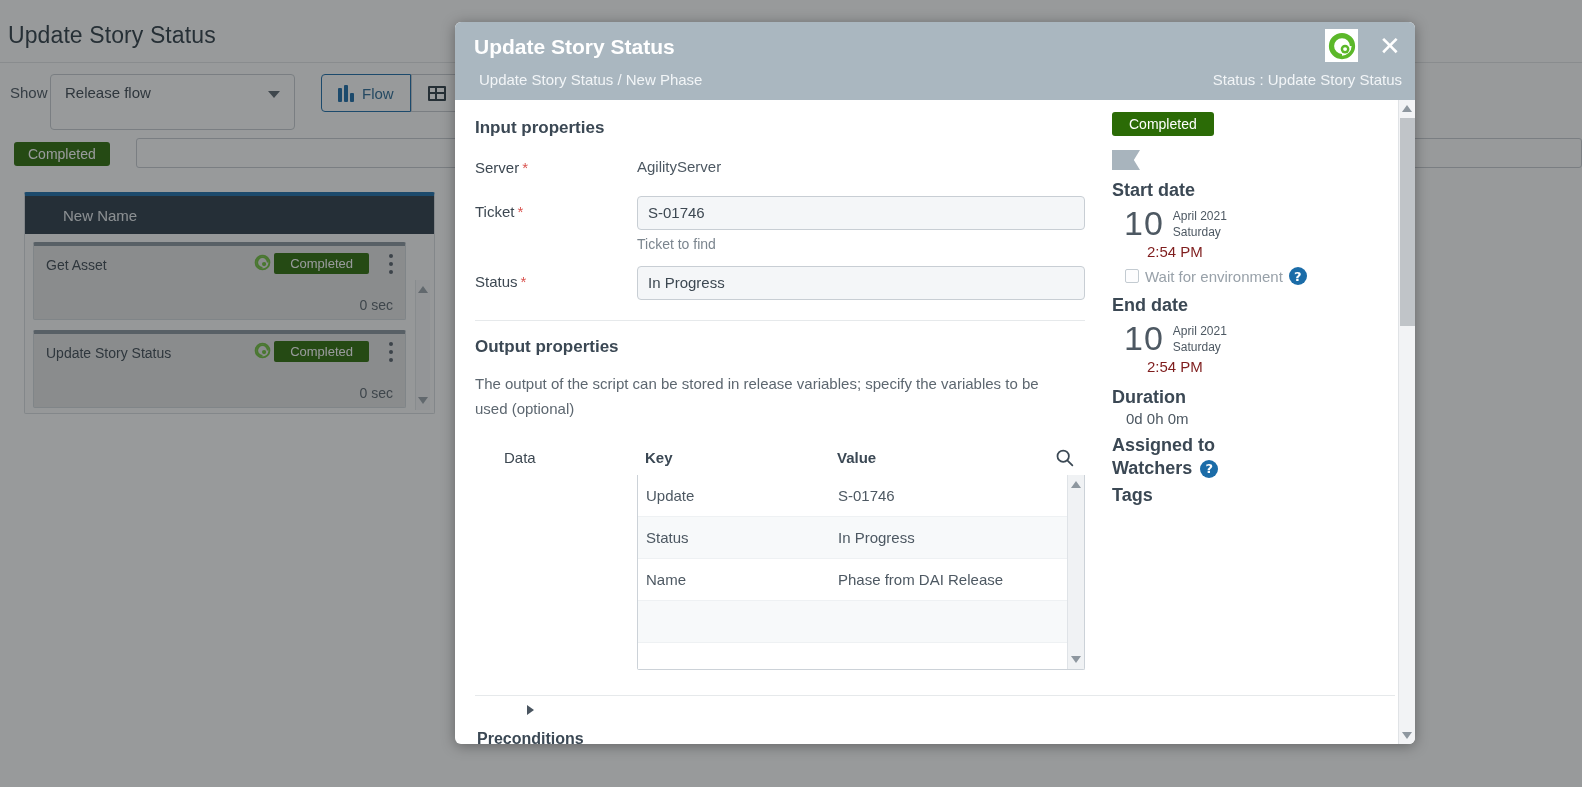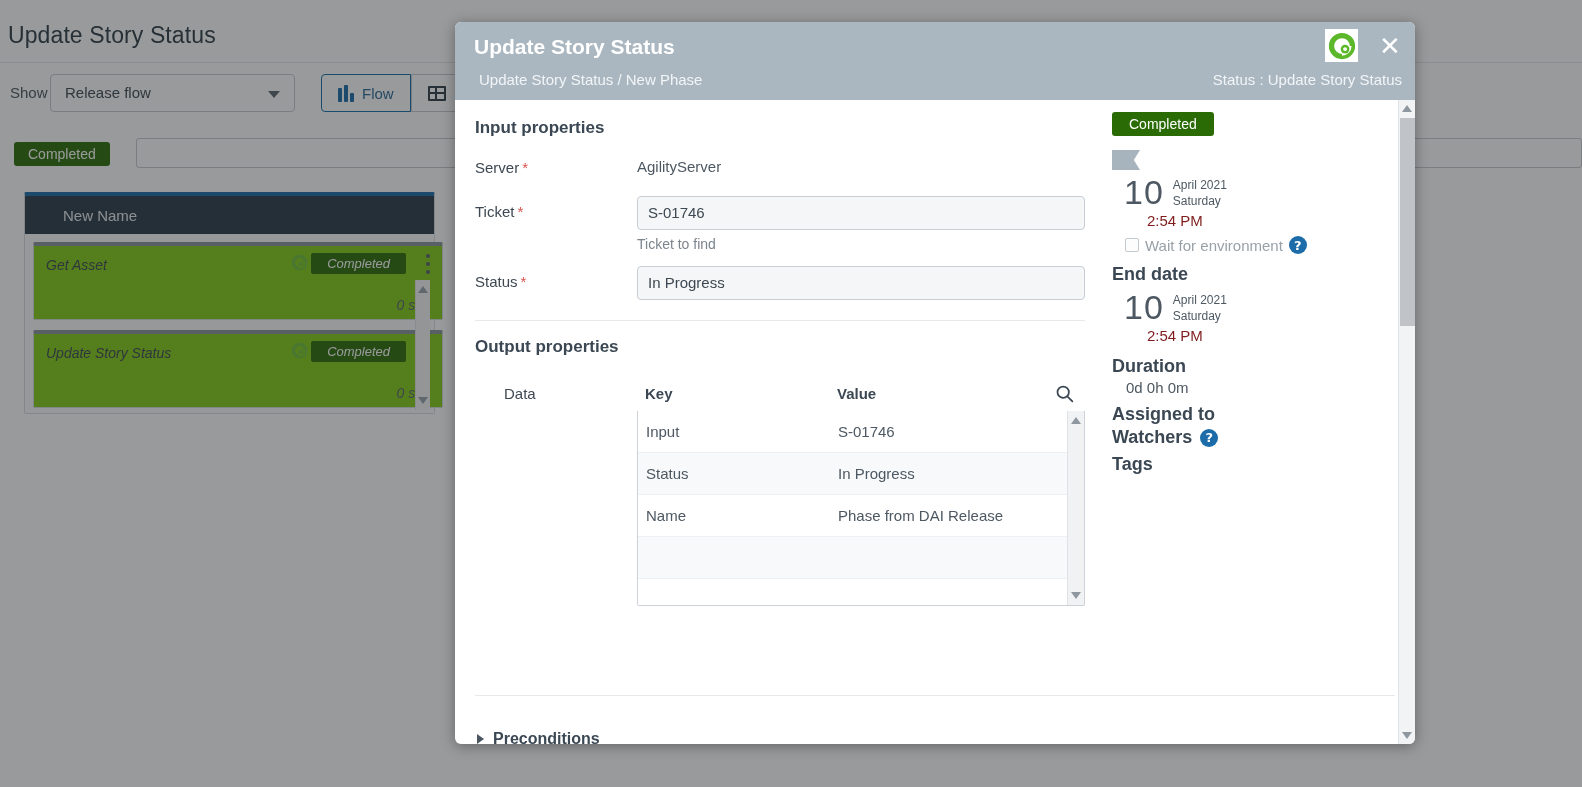--- a/index.html
+++ b/index.html
@@ -26,21 +26,21 @@
     position: absolute; left: 0; top: 62px; right: 0; height: 60px;
     border-top: 1px solid #e3e6e8;
     background: #fff;
   }
   .show-label {
     position: absolute; left: 10px; top: 21px;
     font-size: 15px; color: #4a5560;
   }
   .show-select {
     position: absolute; left: 50px; top: 11px;
-    width: 245px; height: 38px;
+    width: 245px; height: 56px;
     border: 1px solid #c7ccd1; border-radius: 4px;
     background: #fff;
   }
   .show-select .sel-val {
     position: absolute; left: 14px; top: 9px;
     font-size: 15px; color: #3d4852;
   }
   .caret {
     position: absolute; right: 14px; top: 16px;
     width: 0; height: 0;
@@ -91,24 +91,23 @@
   .phase-head {
     height: 38px; background: #2c3a47;
     display: flex; align-items: center;
   }
   .phase-head-title { margin-left: 38px; font-size: 15px; color: #e8ecef; }
   .phase-body { position: relative; padding: 8px 8px 0 8px; height: 180px; }
 
   .task-card {
     position: relative;
     height: 78px; margin-bottom: 10px;
-    background: #84cc16; border: 1px solid #d3d8dc; border-radius: 2px;
+    background: #e5e5e5; border: 1px solid #d3d8dc; border-radius: 2px;
     border-top: 4px solid #8a949d;
-    width: 410px;
-    font-style: italic;
+    width: 373px;
   }
   .task-row1 { position: relative; height: 40px; }
   .task-name {
     position: absolute; left: 12px; top: 11px;
     font-size: 14px; color: #3d4852;
   }
   .task-logo { position: absolute; right: 134px; top: 8px; }
   .task-badge {
     position: absolute; right: 36px; top: 7px;
     background: #2b6b06; color: #fff;
@@ -224,21 +223,21 @@
     background: #f0f2f4; border-left: 1px solid #dfe3e7;
   }
   .dt-sc-arrow { position: absolute; left: 3px; width: 0; height: 0; border-left: 5px solid transparent; border-right: 5px solid transparent; }
   .dt-sc-arrow.up { top: 6px; border-bottom: 7px solid #8e979f; }
   .dt-sc-arrow.down { bottom: 6px; border-top: 7px solid #8e979f; }
 
   .bottom-hr { position: absolute; left: 20px; bottom: 48px; width: 920px; height: 1px; background: #e6e9eb; }
   .precond {
     position: absolute; left: 22px; bottom: -4px;
     font-size: 16px; color: #3b4854; font-weight: 600;
-    display: flex; align-items: center; gap: 9px;
+    display: flex; align-items: center; gap: 15px; flex-direction: column;
   }
   .chev-right {
     width: 0; height: 0;
     border-top: 5px solid transparent; border-bottom: 5px solid transparent;
     border-left: 7px solid #4a5560;
   }
 
   
   .modal-side {
     position: absolute; right: 17px; top: 0; width: 288px; bottom: 0;
@@ -423,40 +422,41 @@
           <span class="field-label">
             <span>Status</span><span class="req">*</span>
           </span>
           <div class="field-input">In Progress</div>
         </div>
 
         <div class="hr"></div>
 
         <div class="section-h" style="margin-top:16px">Output properties</div>
 
+        <div class="desc-text">The output of the script can be stored in release variables; specify the variables to be used (optional)</div>
 
         <div class="data-row">
           <span class="data-label">Data</span>
 
           <div class="dt-head">
             <span class="dt-th k">Key</span>
             <span class="dt-th v">Value</span>
             <span class="dt-search">
               <svg width="21" height="21" viewBox="0 0 24 24" fill="none" stroke="#3b4854" stroke-width="2">
                 <circle cx="10.5" cy="10.5" r="6.5"></circle>
                 <line x1="15.5" y1="15.5" x2="21" y2="21" stroke-linecap="round"></line>
               </svg>
             </span>
           </div>
 
           <div class="data-table">
             <div class="dt-scrollwrap">
               <div class="dt-rows">
                 <div class="dt-tr">
-                  <span class="dt-td k">Input</span>
+                  <span class="dt-td k">Update</span>
                   <span class="dt-td v">S-01746</span>
                 </div>
                 <div class="dt-tr">
                   <span class="dt-td k">Status</span>
                   <span class="dt-td v">In Progress</span>
                 </div>
                 <div class="dt-tr">
                   <span class="dt-td k">Name</span>
                   <span class="dt-td v">Phase from DAI Release</span>
                 </div>
@@ -475,20 +475,21 @@
               </div>
             </div>
           </div>
         </div>
       </div>
 
       <div class="modal-side">
         <div class="side-badge">Completed</div>
         <div class="flag-icon"></div>
 
+        <div class="side-h">Start date</div>
         <div class="date-block">
           <span class="date-day">10</span>
           <span class="date-my">
             <span>April 2021</span><br>
             <span>Saturday</span>
           </span>
         </div>
         <div class="date-time">2:54 PM</div>
 
         <div class="wait-row">

